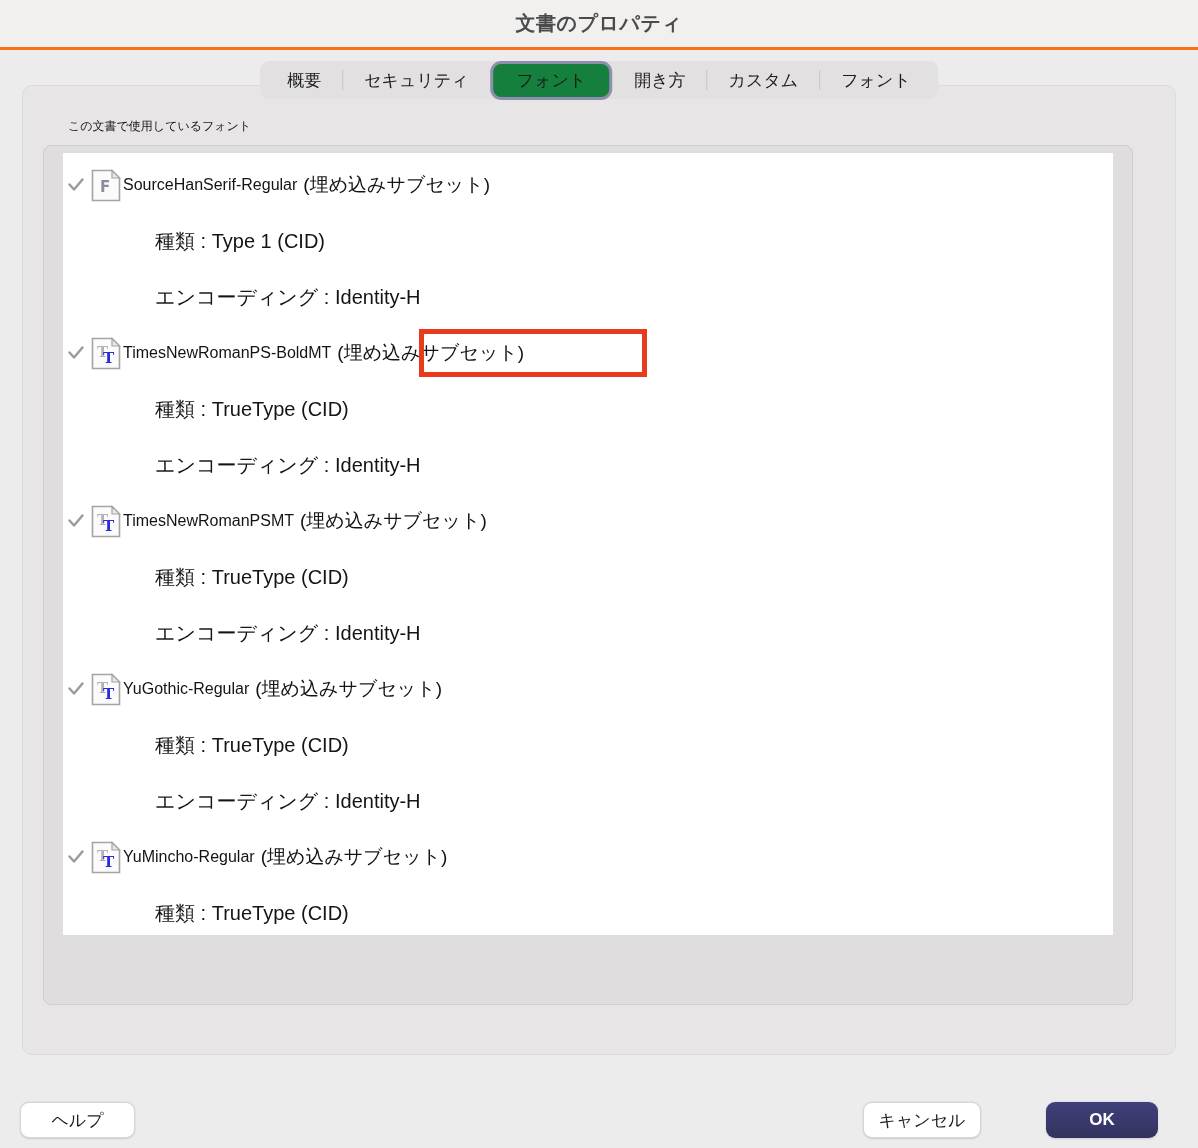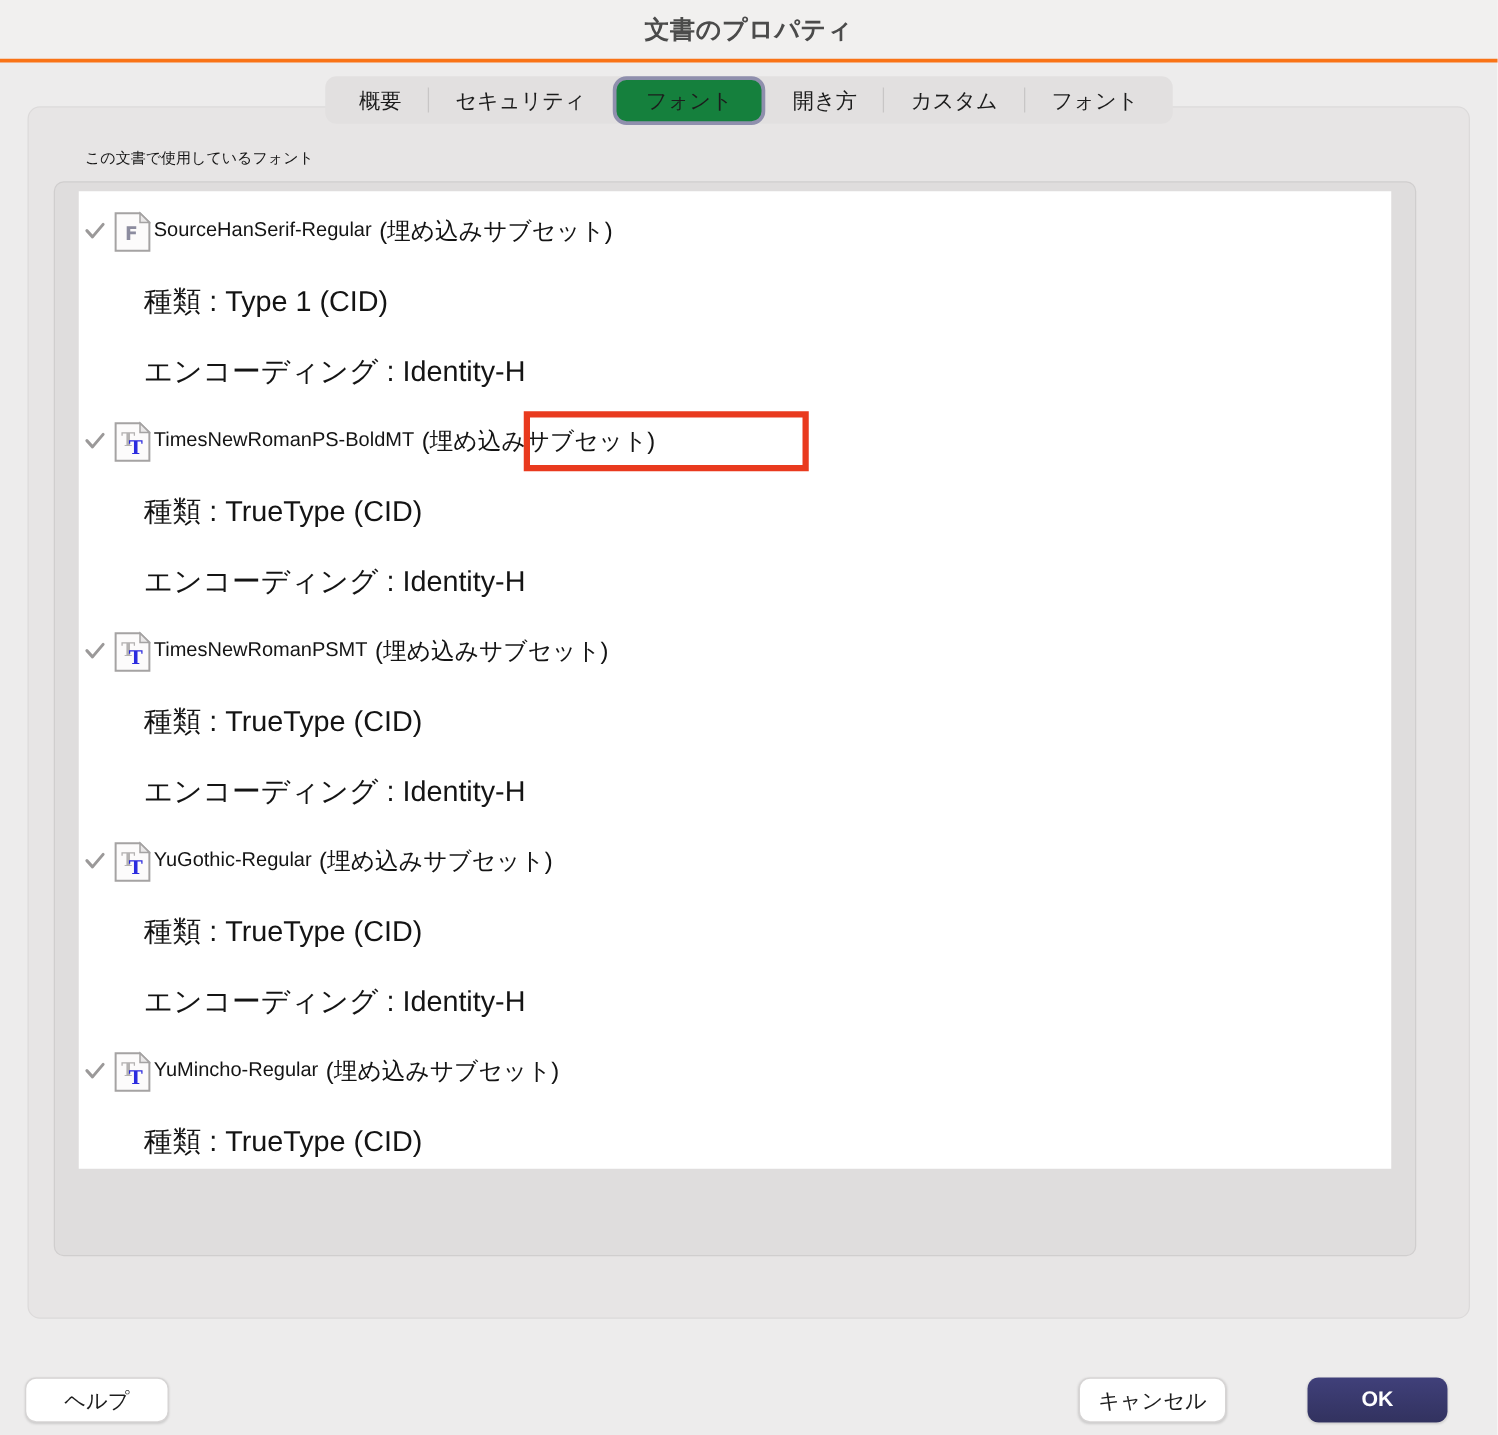--- a/index.html
+++ b/index.html
@@ -55,21 +55,21 @@
   .chevron{width:18px;height:18px;margin-right:6px;display:flex;align-items:center;}
   .ficon{width:30px;height:33px;display:block;flex:0 0 30px;}
   .ficon svg{display:block;}
   .page-shape{fill:#fcfbfb;stroke:#a5a3a3;stroke-width:1.6;}
   .fold-shape{fill:#eae8e8;stroke:#a5a3a3;stroke-width:1.2;}
   .glyph-f{font-family:"DejaVu Sans","Liberation Sans",sans-serif;font-weight:bold;font-size:15px;fill:#8c8c9f;}
   .glyph-tback{font-family:"DejaVu Serif","Liberation Serif",serif;font-weight:bold;font-size:15px;fill:#b4b2b2;}
   .glyph-tfront{font-family:"DejaVu Serif","Liberation Serif",serif;font-weight:bold;font-size:15px;fill:#2b2bdf;}
   .fname{font-size:16px;color:#141414;margin-left:2px;white-space:nowrap;}
   .fnote{font-size:19px;color:#141414;margin-left:6px;white-space:nowrap;}
-  .font-detail{height:56px;display:flex;align-items:center;padding-left:52px;font-size:23px;color:#141414;}
+  .font-detail{height:56px;display:flex;align-items:center;padding-left:92px;font-size:20px;color:#141414;}
   
   .annotation-box{
     position:absolute;left:419px;top:329px;width:228px;height:48px;
     border:5px solid #e93a1e;box-sizing:border-box;z-index:6;
   }
   
   .btn{
     position:absolute;top:1102px;height:36px;border-radius:9px;
     background:#ffffff;border:1px solid #d6d4d4;
     box-shadow:0 .5px 2px rgba(0,0,0,.14);

